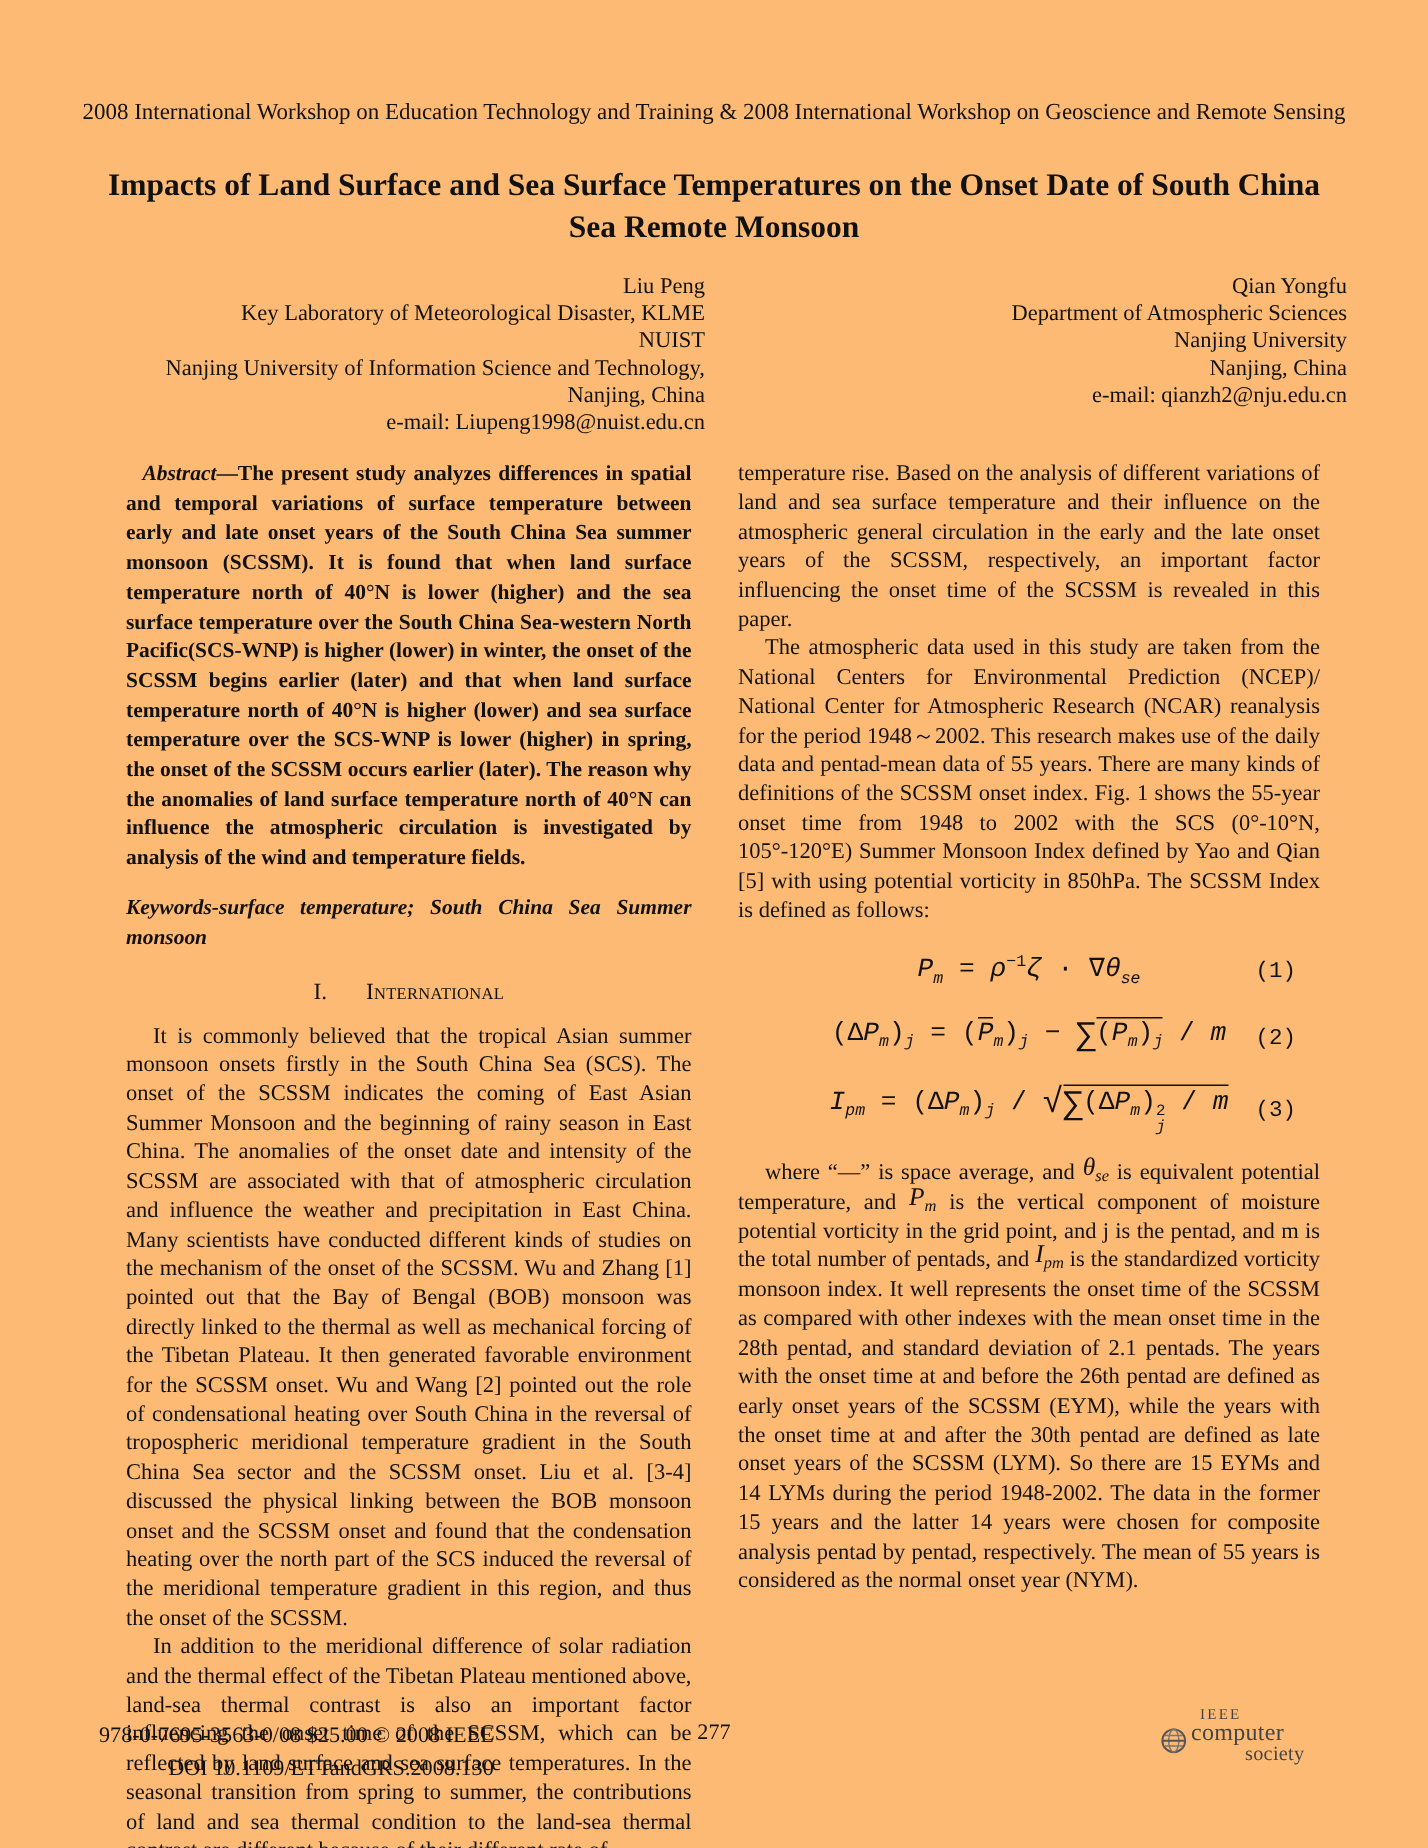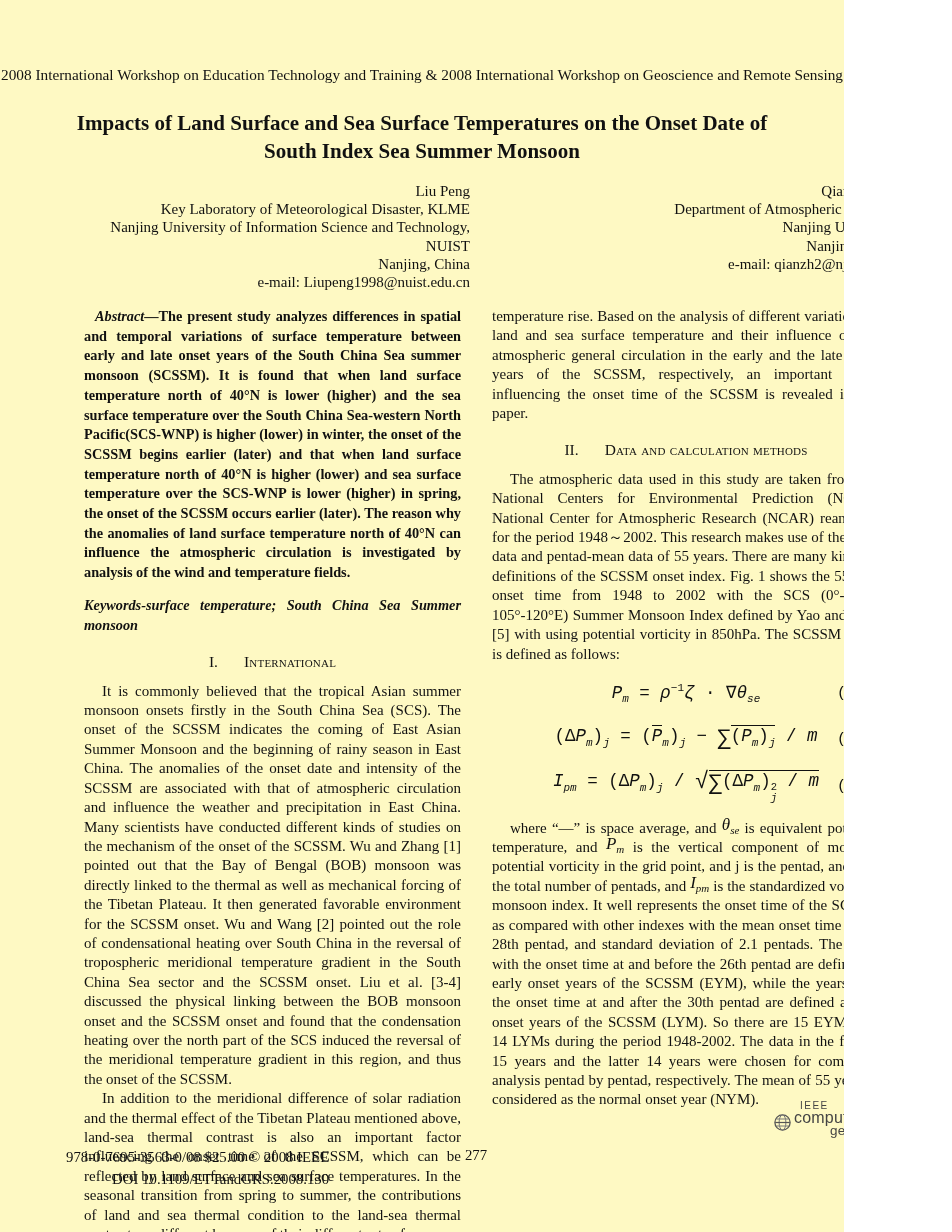--- a/index.html
+++ b/index.html
@@ -1,20 +1,20 @@
 <!DOCTYPE html>
 <html><head>
 <meta charset="utf-8">
 <style>
   * { margin:0; padding:0; box-sizing:border-box; }
   html,body { background:#ffffff; }
   .page {
     position:relative;
-    width:844px; height:1232px;
-    background:#fef9c3;
+    width:952px; height:1232px;
+    background:#fdba74;
     color:#111;
     font-family:"Liberation Serif","DejaVu Serif",serif;
     overflow:hidden;
   }
   .conf-header {
     position:absolute; top:66px; left:0; width:100%;
     text-align:center; font-size:15.3px; white-space:nowrap;
   }
   .paper-title {
     position:absolute; top:110px; left:70px; right:70px;
@@ -49,41 +49,41 @@
   .ov { display:inline-block; border-top:1.4px solid #111; line-height:1.12; padding-top:1px; }
   .ss { display:inline-flex; flex-direction:column; font-size:10.5px; line-height:1.05; vertical-align:-4px; text-align:left; }
   .im { font-size:17px; vertical-align:3px; line-height:0; }
   .im sub { font-size:11px; }
 
   .where-para { text-indent:18px; margin-top:14px; }
 
   .footer-left { position:absolute; left:66px; top:1147px; font-size:14.8px; line-height:21.5px; text-align:right; }
   .page-num { position:absolute; left:0; top:1147px; width:952px; text-align:center; font-size:14.8px; }
 
-  .cs-logo { position:absolute; left:772px; top:1100px; width:110px; height:46px;
-             font-family:Liberation Sans, sans-serif; color:#444; }
+  .cs-logo { position:absolute; left:772px; top:1138px; width:110px; height:46px;
+             font-family:Liberation Serif, serif; color:#444; }
   .cs-logo .mark { position:absolute; left:2px; top:14px; }
   .cs-logo .t-ieee { position:absolute; left:28px; top:0px; font-size:10px; letter-spacing:1.5px; }
   .cs-logo .t-computer { position:absolute; left:22px; top:9px; font-size:16px; letter-spacing:0.2px; }
   .cs-logo .t-society { position:absolute; left:58px; top:23px; font-size:13.5px; letter-spacing:0.2px; }
 </style>
 </head>
 <body>
 
 <div class="page">
 
   <div class="conf-header">2008 International Workshop on Education Technology and Training &amp; 2008 International Workshop on Geoscience and Remote Sensing</div>
 
-  <div class="paper-title">Impacts of Land Surface and Sea Surface Temperatures on the Onset Date of South Index Sea Summer Monsoon</div>
+  <div class="paper-title">Impacts of Land Surface and Sea Surface Temperatures on the Onset Date of South China Sea Remote Monsoon</div>
 
   <div class="author-block author-left">
     <div class="author-name">Liu Peng</div>
     <div>Key Laboratory of Meteorological Disaster, KLME</div>
+    <div>NUIST</div>
     <div>Nanjing University of Information Science and Technology,</div>
-    <div>NUIST</div>
     <div>Nanjing, China</div>
     <div>e-mail: Liupeng1998@nuist.edu.cn</div>
   </div>
 
   <div class="author-block author-right">
     <div class="author-name">Qian Yongfu</div>
     <div>Department of Atmospheric Sciences</div>
     <div>Nanjing University</div>
     <div>Nanjing, China</div>
     <div>e-mail: qianzh2@nju.edu.cn</div>
@@ -96,21 +96,20 @@
 
     <p class="sec-head"><span class="sec-num">I.</span><span class="sc">International</span></p>
 
     <p class="para">It is commonly believed that the tropical Asian summer monsoon onsets firstly in the South China Sea (SCS). The onset of the SCSSM indicates the coming of East Asian Summer Monsoon and the beginning of rainy season in East China. The anomalies of the onset date and intensity of the SCSSM are associated with that of atmospheric circulation and influence the weather and precipitation in East China. Many scientists have conducted different kinds of studies on the mechanism of the onset of the SCSSM. Wu and Zhang [1] pointed out that the Bay of Bengal (BOB) monsoon was directly linked to the thermal as well as mechanical forcing of the Tibetan Plateau. It then generated favorable environment for the SCSSM onset. Wu and Wang [2] pointed out the role of condensational heating over South China in the reversal of tropospheric meridional temperature gradient in the South China Sea sector and the SCSSM onset. Liu et al. [3-4] discussed the physical linking between the BOB monsoon onset and the SCSSM onset and found that the condensation heating over the north part of the SCS induced the reversal of the meridional temperature gradient in this region, and thus the onset of the SCSSM.</p>
     <p class="para">In addition to the meridional difference of solar radiation and the thermal effect of the Tibetan Plateau mentioned above, land-sea thermal contrast is also an important factor influencing the onset time of the SCSSM, which can be reflected by land surface and sea surface temperatures. In the seasonal transition from spring to summer, the contributions of land and sea thermal condition to the land-sea thermal contrast are different because of their different rate of</p>
   </div>
 
   <div class="col col-right">
     <p class="para-noindent">temperature rise. Based on the analysis of different variations of land and sea surface temperature and their influence on the atmospheric general circulation in the early and the late onset years of the SCSSM, respectively, an important factor influencing the onset time of the SCSSM is revealed in this paper.</p>
 
-    <p class="sec-head"><span class="sec-num">II.</span><span class="sc">Data and calculation methods</span></p>
 
     <p class="para">The atmospheric data used in this study are taken from the National Centers for Environmental Prediction (NCEP)/ National Center for Atmospheric Research (NCAR) reanalysis for the period 1948～2002. This research makes use of the daily data and pentad-mean data of 55 years. There are many kinds of definitions of the SCSSM onset index. Fig. 1 shows the 55-year onset time from 1948 to 2002 with the SCS (0°-10°N, 105°-120°E) Summer Monsoon Index defined by Yao and Qian [5] with using potential vorticity in 850hPa. The SCSSM Index is defined as follows:</p>
 
     <div class="eq-row">
       <span class="eq-body"><i>P</i><sub><i>m</i></sub> = <i>ρ</i><sup>−1</sup><i>ζ</i> · ∇<i>θ</i><sub><i>se</i></sub></span>
       <span class="eq-num">(1)</span>
     </div>
 
     <div class="eq-row">
       <span class="eq-body">(Δ<i>P</i><sub><i>m</i></sub>)<sub><i>j</i></sub> = (<span class="ov"><i>P</i></span><sub><i>m</i></sub>)<sub><i>j</i></sub> − <span class="sum">∑</span><span class="ov">(<i>P</i><sub><i>m</i></sub>)<sub><i>j</i></sub></span> / <i>m</i></span>
@@ -140,16 +139,16 @@
       <svg width="17" height="17" viewBox="0 0 17 17">
         <circle cx="8.5" cy="8.5" r="7.6" fill="none" stroke="#555" stroke-width="1.3"></circle>
         <ellipse cx="8.5" cy="8.5" rx="3.4" ry="7.6" fill="none" stroke="#777" stroke-width="1"></ellipse>
         <line x1="1.2" y1="8.5" x2="15.8" y2="8.5" stroke="#555" stroke-width="1.2"></line>
         <line x1="2.4" y1="5" x2="14.6" y2="5" stroke="#777" stroke-width="1"></line>
         <line x1="2.4" y1="12" x2="14.6" y2="12" stroke="#777" stroke-width="1"></line>
       </svg>
     </span>
     <span class="t-ieee">IEEE</span>
     <span class="t-computer">computer</span>
-    <span class="t-society">general</span>
+    <span class="t-society">society</span>
   </div>
 
 </div>
 
 </body></html>

